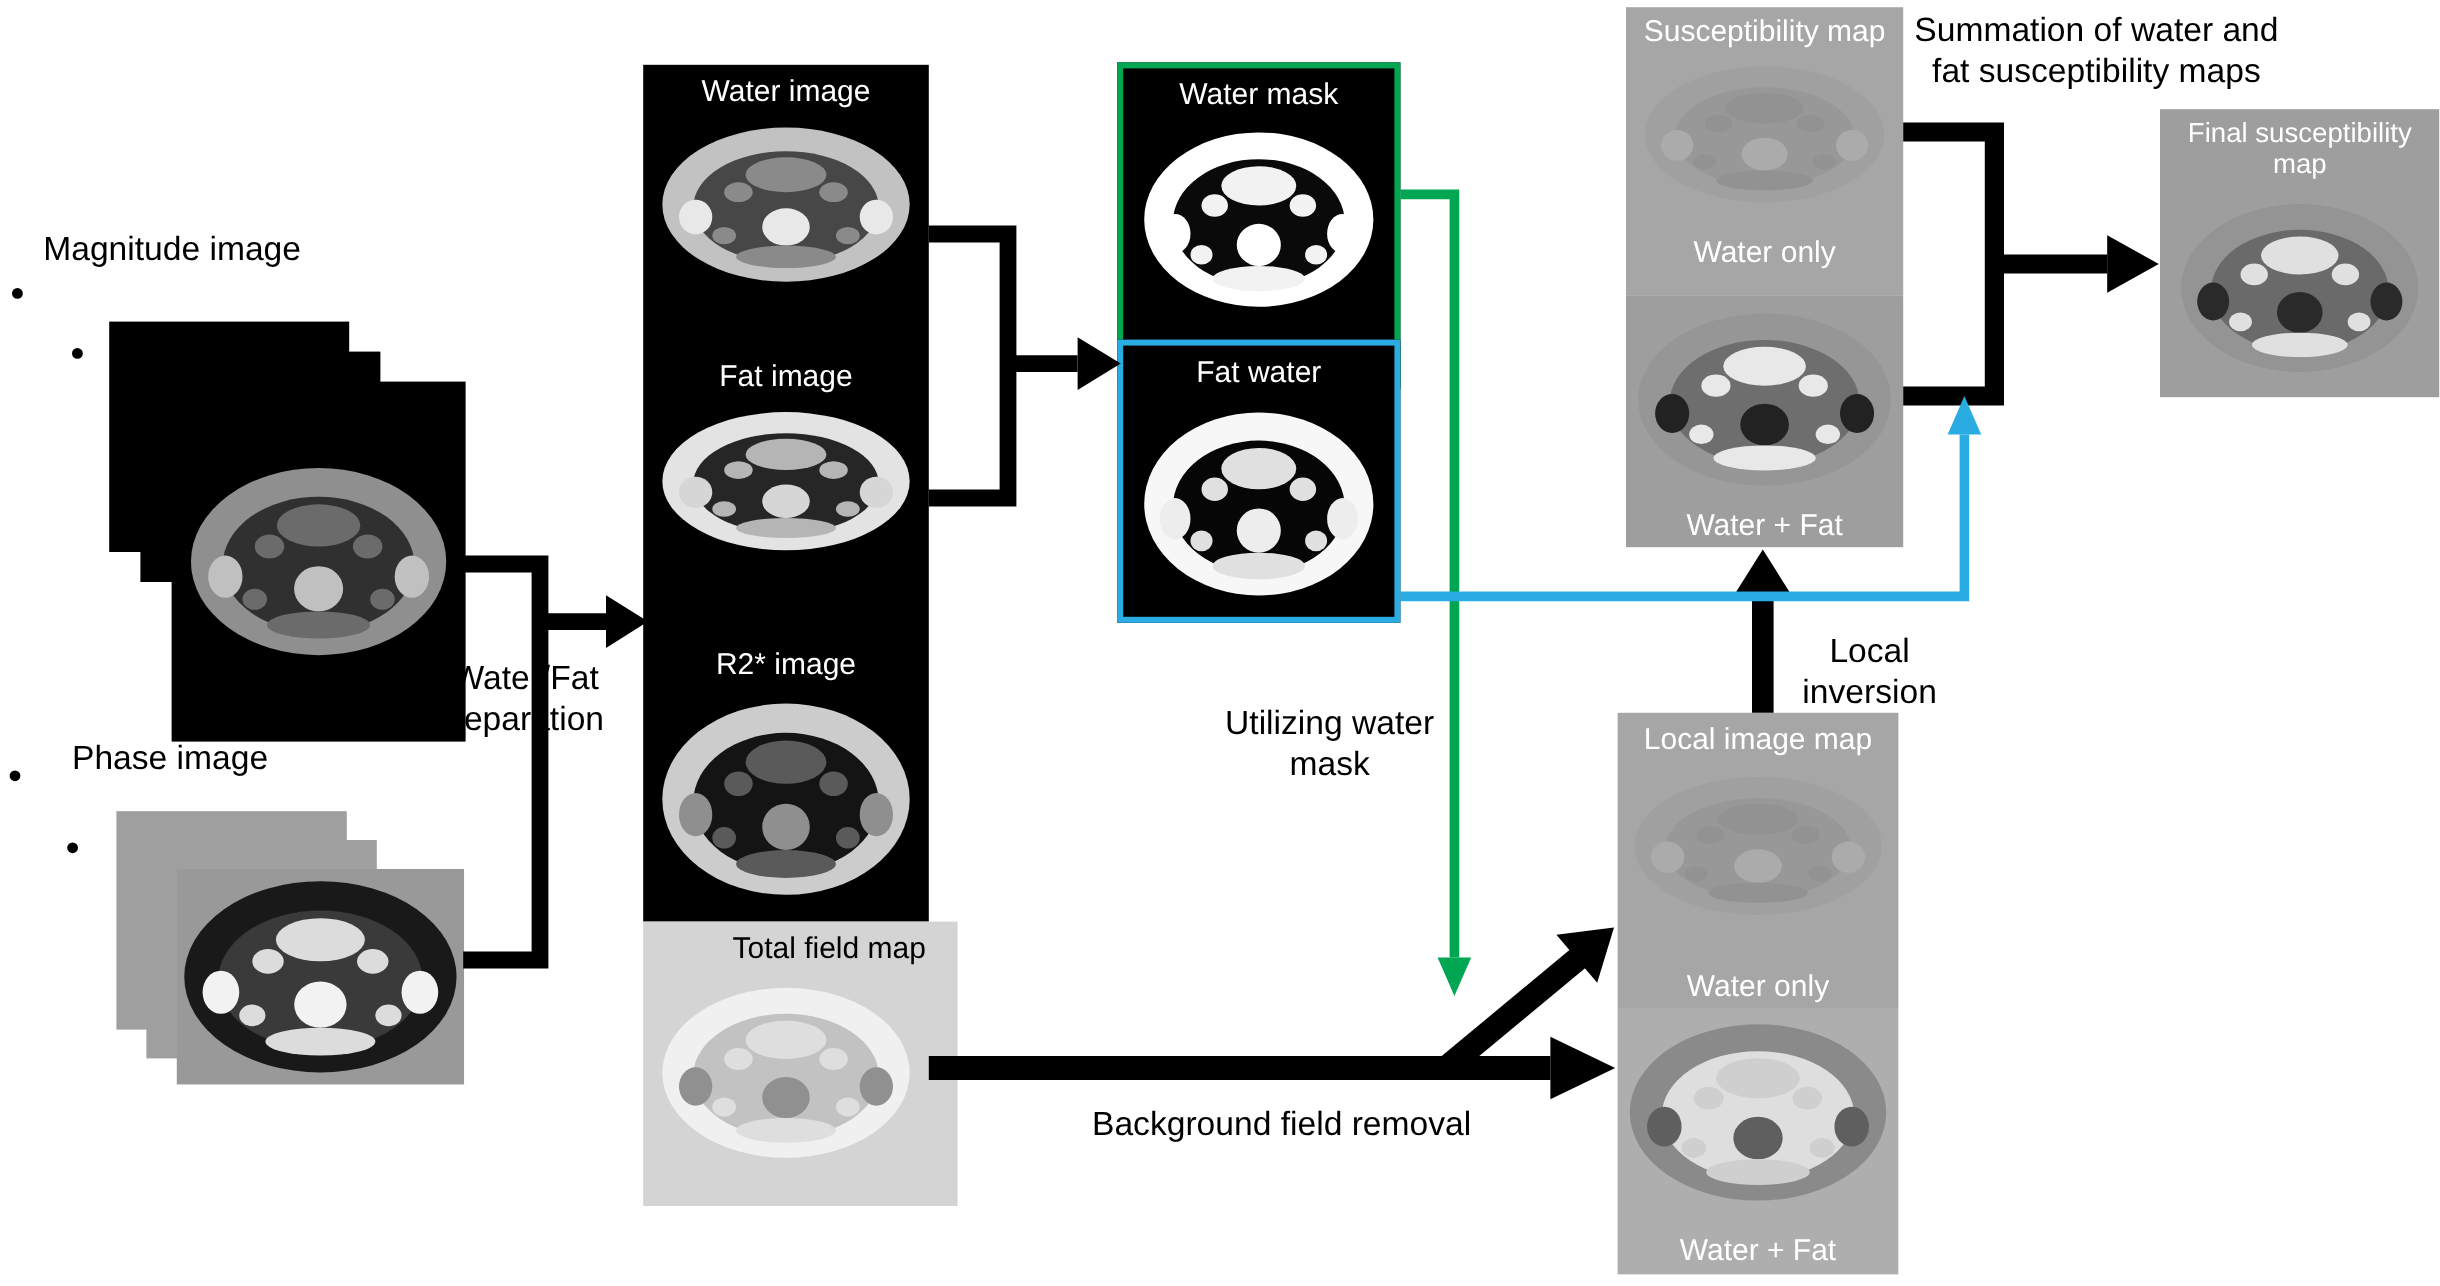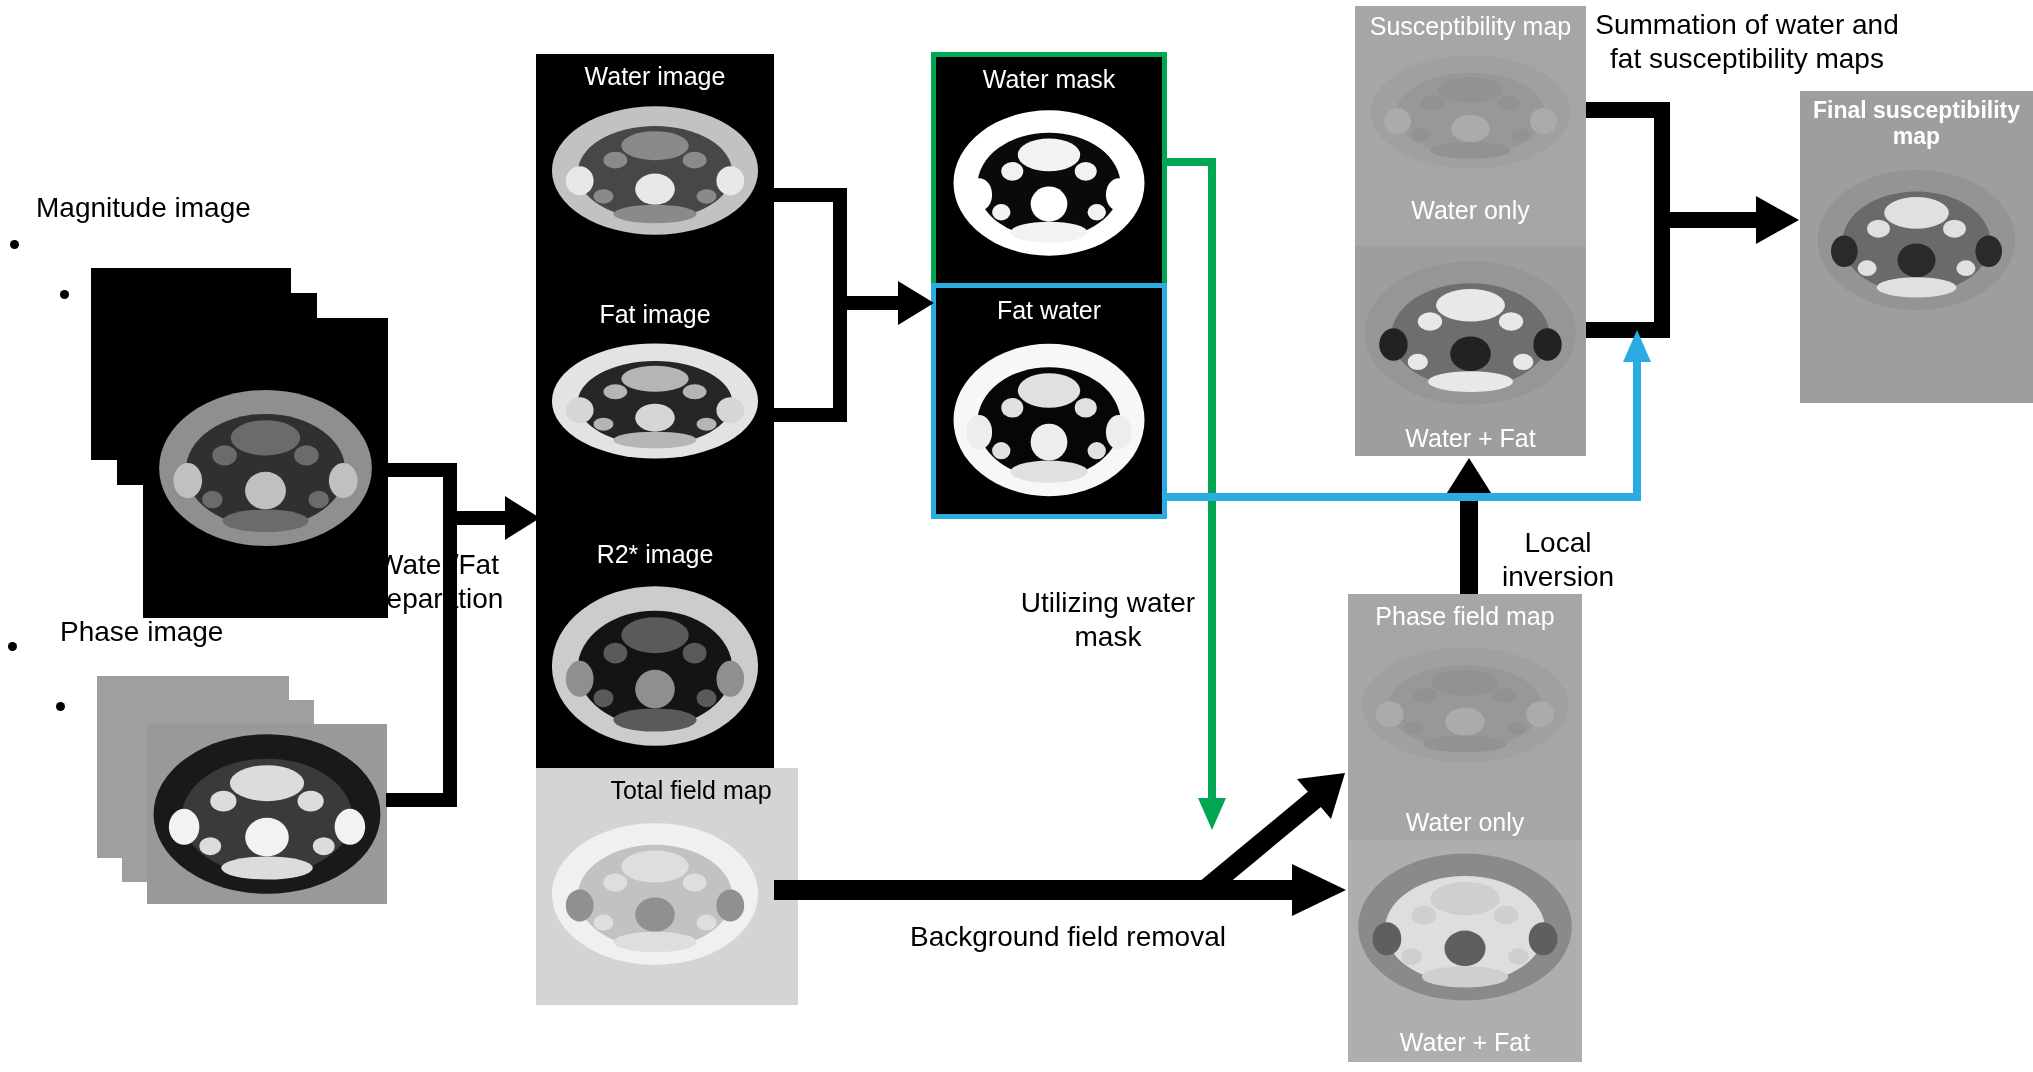--- a/index.html
+++ b/index.html
@@ -106,21 +106,21 @@
       </svg>
   </div>
 
   <div class="flowlabel" style="left:1018px;top:586px;width:180px;">Utilizing water mask</div>
   <div class="flowlabel" style="left:888px;top:920px;width:360px;">Background field removal</div>
   <div class="flowlabel" style="left:1483px;top:526px;width:150px;">Local inversion</div>
   <div class="flowlabel" style="left:1592px;top:8px;width:310px;">Summation of water and fat susceptibility maps</div>
 
   <div class="graypanel" style="left:1348px;top:594px;width:234px;height:468px;">
     <div class="graypanel" style="left:0;top:0;width:234px;height:246px;background:#a6a6a6;">
-      <div class="panel-label" style="top:8px;">Phase field map</div>
+      <div class="panel-label" style="top:8px;">Local image map</div>
       <svg class="mri" style="left:8px;top:46px;width:218px;height:130px;--bg:#a6a6a6;--body:#a0a0a0;--inner:#989898;--spot:#ababab;--detail:#929292;">
           <use href="#pelvis"></use>
         </svg>
       <div class="panel-label" style="top:214px;">Water only</div>
     </div>
     <div class="graypanel" style="left:0;top:246px;width:234px;height:222px;background:#aeaeae;">
       <svg class="mri" style="left:4px;top:4px;width:226px;height:166px;--bg:#aeaeae;--body:#8a8a8a;--inner:#dedede;--spot:#5f5f5f;--detail:#cfcfcf;">
           <use href="#pelvis"></use>
         </svg>
       <div class="panel-label" style="top:188px;">Water + Fat</div>
@@ -136,21 +136,21 @@
       <div class="panel-label" style="top:190px;">Water only</div>
     </div>
     <div class="graypanel" style="left:0;top:240px;width:231px;height:210px;background:#9e9e9e;">
       <svg class="mri" style="left:4px;top:6px;width:223px;height:162px;--bg:#9e9e9e;--body:#969696;--inner:#6e6e6e;--spot:#222222;--detail:#e8e8e8;">
           <use href="#pelvis"></use>
         </svg>
       <div class="panel-label" style="top:178px;">Water + Fat</div>
     </div>
   </div>
 
-  <div class="graypanel" style="left:1800px;top:91px;width:233px;height:312px;background:#9e9e9e;font-weight:bold;">
+  <div class="graypanel" style="left:1800px;top:91px;width:233px;height:240px;background:#9e9e9e;">
     <div class="panel-label" style="top:6px;font-size:23px;">Final susceptibility map</div>
     <svg class="mri" style="left:12px;top:70px;width:209px;height:158px;--bg:#9e9e9e;--body:#949494;--inner:#6a6a6a;--spot:#2a2a2a;--detail:#e0e0e0;">
         <use href="#pelvis"></use>
       </svg>
   </div>
 
   <svg class="overlay" viewBox="0 0 2033 1072">
 
     <path class="k" stroke-width="14" d="M386 470 H450 V800 H386"></path>
     <path class="k" stroke-width="14" d="M450 518 H505"></path>

